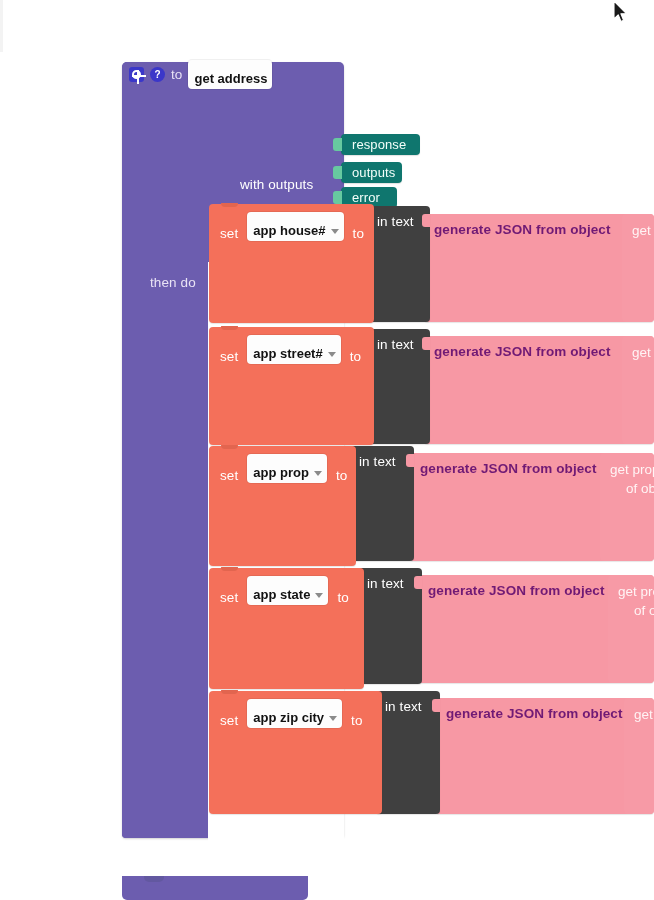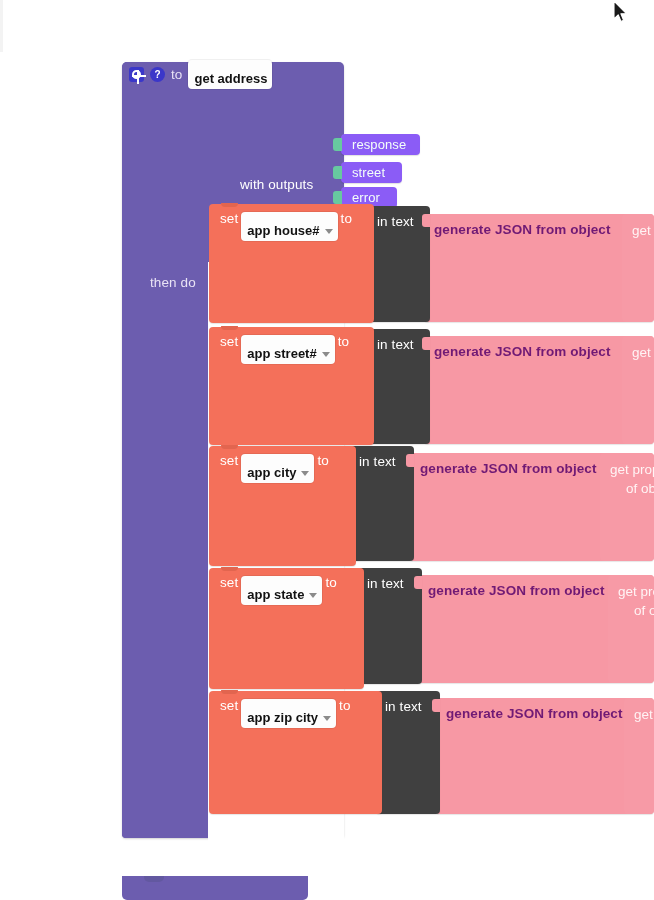--- a/index.html
+++ b/index.html
@@ -174,21 +174,21 @@
     position: absolute;
     left: 28px;
     top: 214px;
     text-align: right;
   }
 
   
   .outvar {
     position: absolute;
     height: 21px;
-    background: #8b5cf6;
+    background: #0f766e;
     border-radius: 4px;
     display: flex;
     align-items: center;
     padding-left: 11px;
     box-shadow: 0 1px 1px rgba(0,0,0,0.12);
   }
   .outvar .btxt { font-size: 13px; color: #f4fffa; }
   .outvar .plug {
     position: absolute;
     left: -8px;
@@ -204,22 +204,22 @@
     position: absolute;
     background: #f4705a;
     border-radius: 4px;
     box-shadow: 0 1px 1px rgba(0,0,0,0.10);
   }
   .setblk .row {
     position: absolute;
     left: 11px;
     top: 8px;
     display: flex;
-    align-items: flex-start;
-    gap: 3px;
+    align-items: flex-end;
+    gap: 9px;
   }
   .setblk .notch {
     position: absolute;
     left: 12px;
     top: -1px;
     width: 17px;
     height: 4px;
     background: #e2654f;
     border-radius: 0 0 4px 4px;
   }
@@ -343,21 +343,21 @@
     <div id="proc-foot"></div>
     <div id="proc-foot-notch"></div>
   </div>
 
   <div class="outvar" style="left:341px; top:134px; width:68px;">
     <span class="plug"></span>
     <span class="btxt">response</span>
   </div>
   <div class="outvar" style="left:341px; top:162px; width:50px;">
     <span class="plug"></span>
-    <span class="btxt">street</span>
+    <span class="btxt">outputs</span>
   </div>
   <div class="outvar" style="left:341px; top:187px; width:45px;">
     <span class="plug"></span>
     <span class="btxt">error</span>
   </div>
 
   <div class="jsonblk" style="left:424px; top:214px; width:230px; height:108px;">
     <span class="lbl btxt">generate JSON from object</span>
     <span class="socket-line" style="left:200px;"></span>
   </div>
@@ -418,21 +418,21 @@
   <div class="textblk" style="left:350px; top:446px; width:64px; height:115px;">
     <span class="plug"></span>
     <span class="lbl btxt">in text</span>
     <span class="socket" style="left:56px;"></span>
   </div>
   <div class="setblk" style="left:209px; top:446px; width:147px; height:120px;">
     <span class="notch"></span>
     <div class="row">
       <span class="btxt">set</span>
       <span class="field">
-        <span>app city</span>
+        <span>app prop</span>
         <span class="caret"></span>
       </span>
       <span class="btxt">to</span>
     </div>
   </div>
 
   <div class="jsonblk" style="left:418px; top:575px; width:236px; height:108px;">
     <span class="lbl btxt">generate JSON from object</span>
     <span class="socket-line" style="left:196px;"></span>
   </div>

